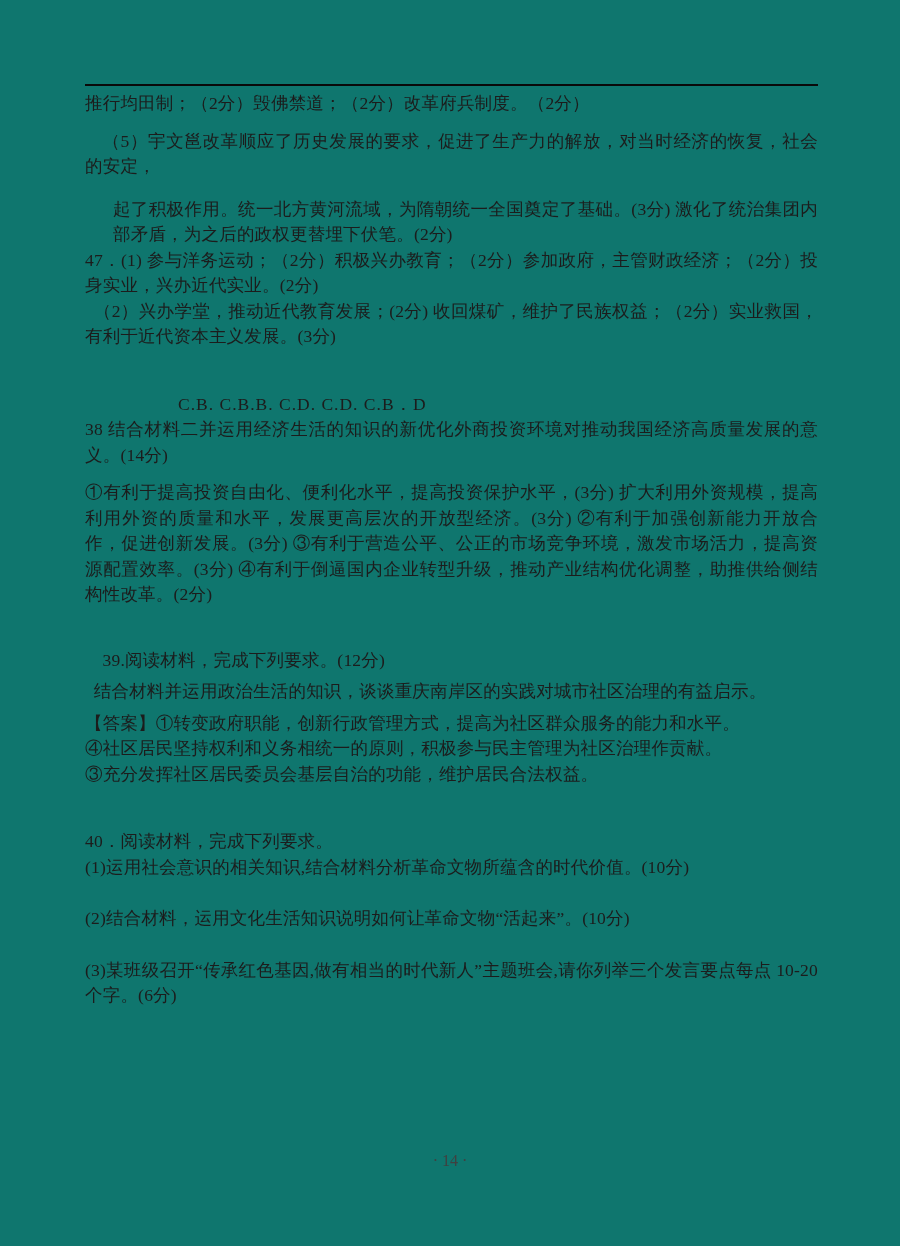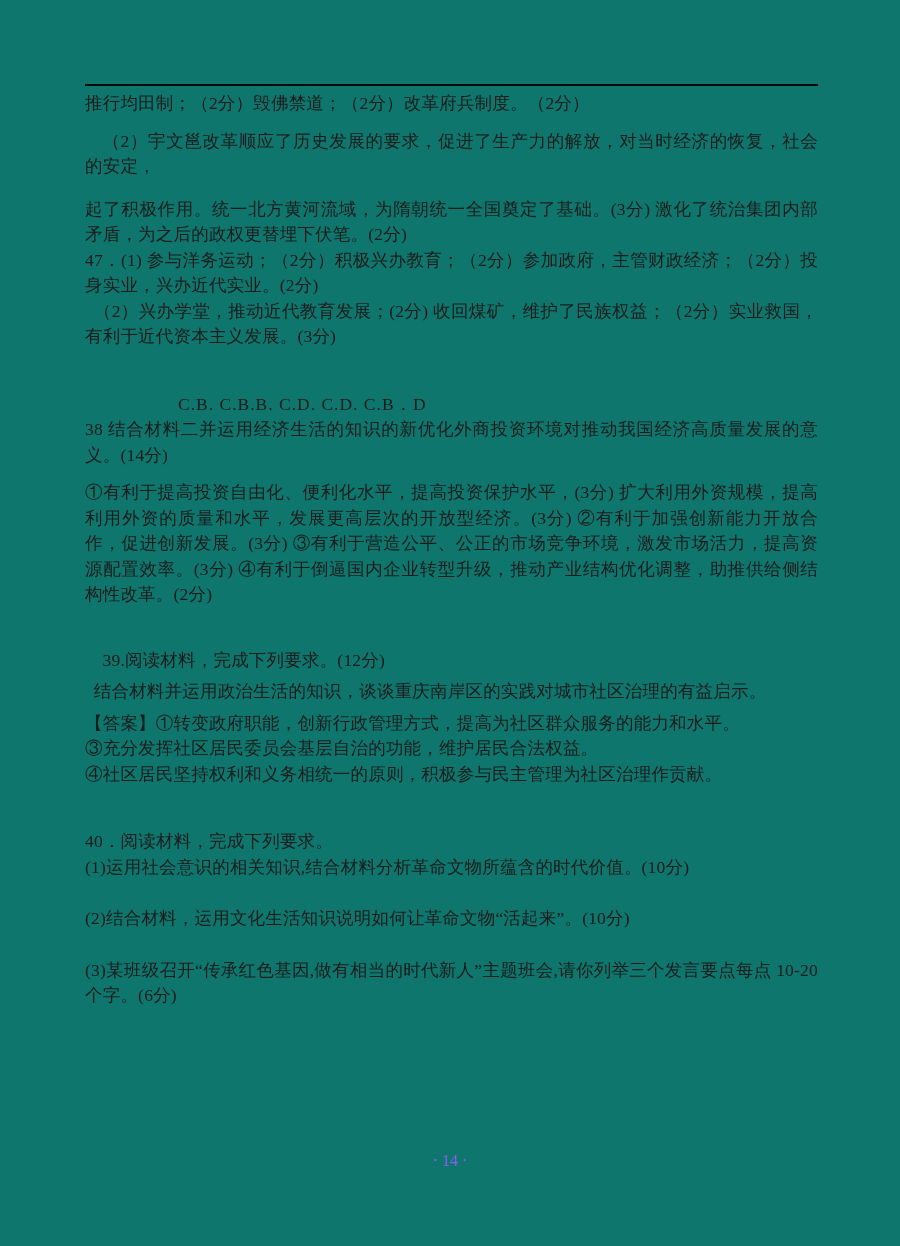--- a/index.html
+++ b/index.html
@@ -35,50 +35,50 @@
     font-size: 17.5px;
     line-height: 25.5px;
     text-align: justify;
     letter-spacing: 0.2px;
     word-break: break-all;
   }
   .ind-half { text-indent: 0.5em; }
   .ind-1   { text-indent: 1em; }
   .mt-xs   { margin-top: 6px; }
   .mt-sm   { margin-top: 12px; }
-  .mt-md   { margin-top: 17px; }
+  .mt-md   { margin-top: 17px; margin-left: 28px; }
   .mt-lg   { margin-top: 26px; }
   .sec-gap { margin-top: 42px; }
   .sec-gap-lg { margin-top: 40px; }
   .letters {
     margin-left: 93px;
     text-align: left;
     letter-spacing: 1px;
     font-family: "Liberation Serif", "DejaVu Serif", serif;
   }
   .page-footer {
     position: absolute;
     left: 0;
     top: 1152px;
     width: 900px;
     text-align: center;
     font-size: 16px;
-    color: #8b5cf6;
+    color: #404040;
   }
 </style>
 </head>
 <body>
 
 <div class="page">
 
   <hr class="top-rule">
 
   <p>推行均田制；（2分）毁佛禁道；（2分）改革府兵制度。（2分）</p>
 
-  <p class="ind-1 mt-sm">（2）宇文邕改革顺应了历史发展的要求，促进了生产力的解放，对当时经济的恢复，社会的安定，</p>
+  <p class="ind-1 mt-sm">（5）宇文邕改革顺应了历史发展的要求，促进了生产力的解放，对当时经济的恢复，社会的安定，</p>
 
   <p class="mt-md">起了积极作用。统一北方黄河流域，为隋朝统一全国奠定了基础。(3分) 激化了统治集团内部矛盾，为之后的政权更替埋下伏笔。(2分)</p>
 
 
 
   <p>47．(1) 参与洋务运动；（2分）积极兴办教育；（2分）参加政府，主管财政经济；（2分）投身实业，兴办近代实业。(2分)</p>
 
   <p class="ind-half">（2）兴办学堂，推动近代教育发展；(2分) 收回煤矿，维护了民族权益；（2分）实业救国，有利于近代资本主义发展。(3分)</p>
 
   <p class="letters sec-gap">C.B. C.B.B. C.D. C.D. C.B．D</p>
@@ -87,23 +87,23 @@
 
   <p class="mt-sm">①有利于提高投资自由化、便利化水平，提高投资保护水平，(3分) 扩大利用外资规模，提高利用外资的质量和水平，发展更高层次的开放型经济。(3分) ②有利于加强创新能力开放合作，促进创新发展。(3分) ③有利于营造公平、公正的市场竞争环境，激发市场活力，提高资源配置效率。(3分) ④有利于倒逼国内企业转型升级，推动产业结构优化调整，助推供给侧结构性改革。(2分)</p>
 
   <p class="ind-1 sec-gap-lg">39.阅读材料，完成下列要求。(12分)</p>
 
   <p class="ind-half mt-xs">结合材料并运用政治生活的知识，谈谈重庆南岸区的实践对城市社区治理的有益启示。</p>
 
   <p class="mt-xs">【答案】①转变政府职能，创新行政管理方式，提高为社区群众服务的能力和水平。</p>
 
 
+  <p>④社区居民坚持权利和义务相统一的原则，积极参与民主管理为社区治理作贡献。</p>
+
   <p>③充分发挥社区居民委员会基层自治的功能，维护居民合法权益。</p>
-
-  <p>④社区居民坚持权利和义务相统一的原则，积极参与民主管理为社区治理作贡献。</p>
 
   <p class="sec-gap">40．阅读材料，完成下列要求。</p>
 
   <p>(1)运用社会意识的相关知识,结合材料分析革命文物所蕴含的时代价值。(10分)</p>
 
   <p class="mt-lg">(2)结合材料，运用文化生活知识说明如何让革命文物“活起来”。(10分)</p>
 
   <p class="mt-lg">(3)某班级召开“传承红色基因,做有相当的时代新人”主题班会,请你列举三个发言要点每点 10-20个字。(6分)</p>
 
 </div>

